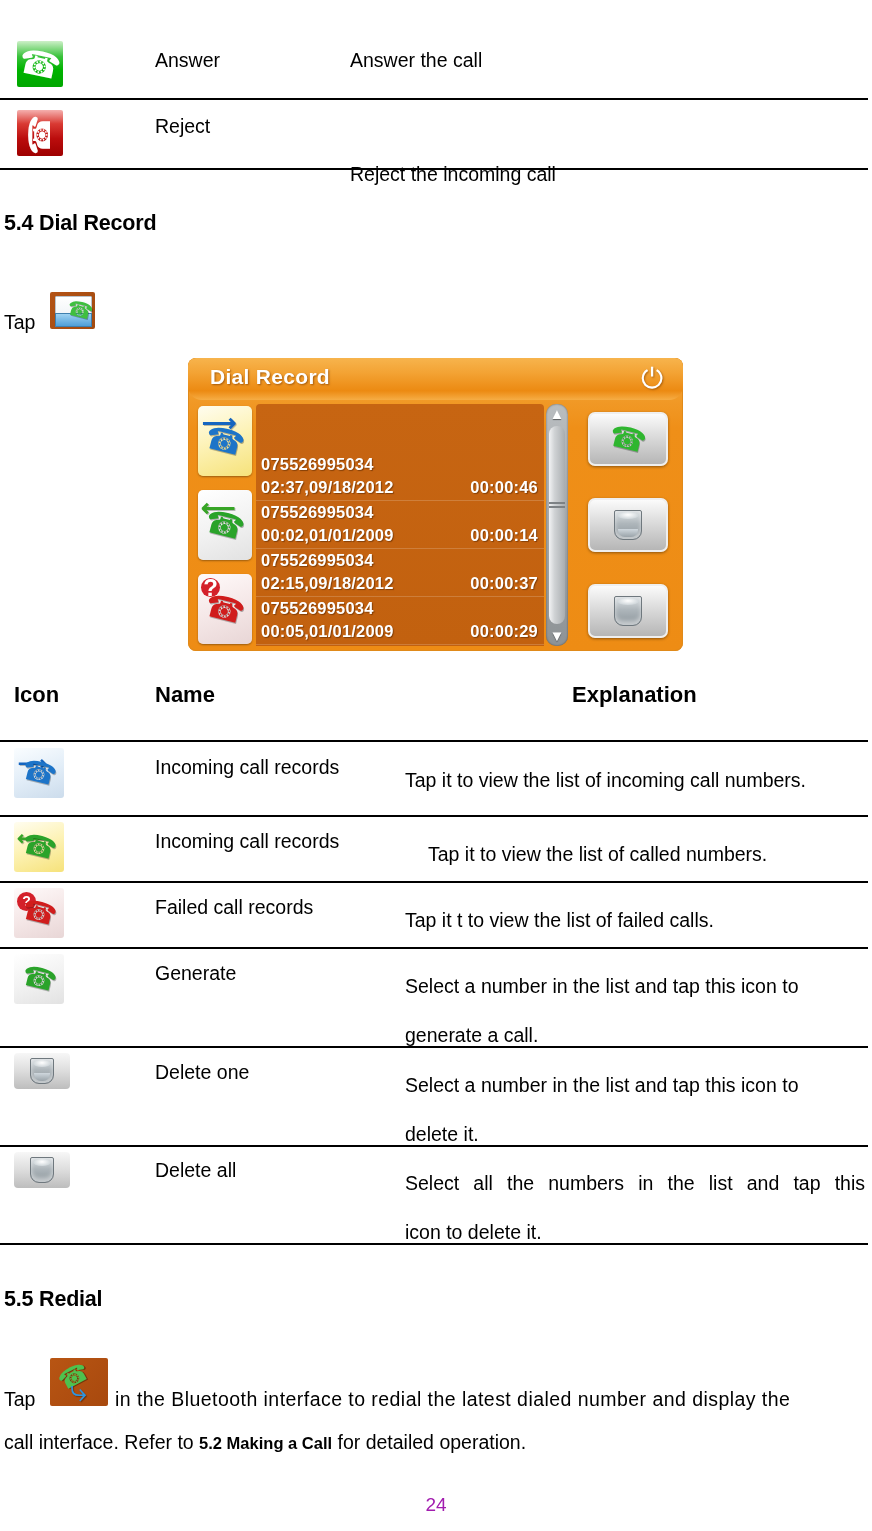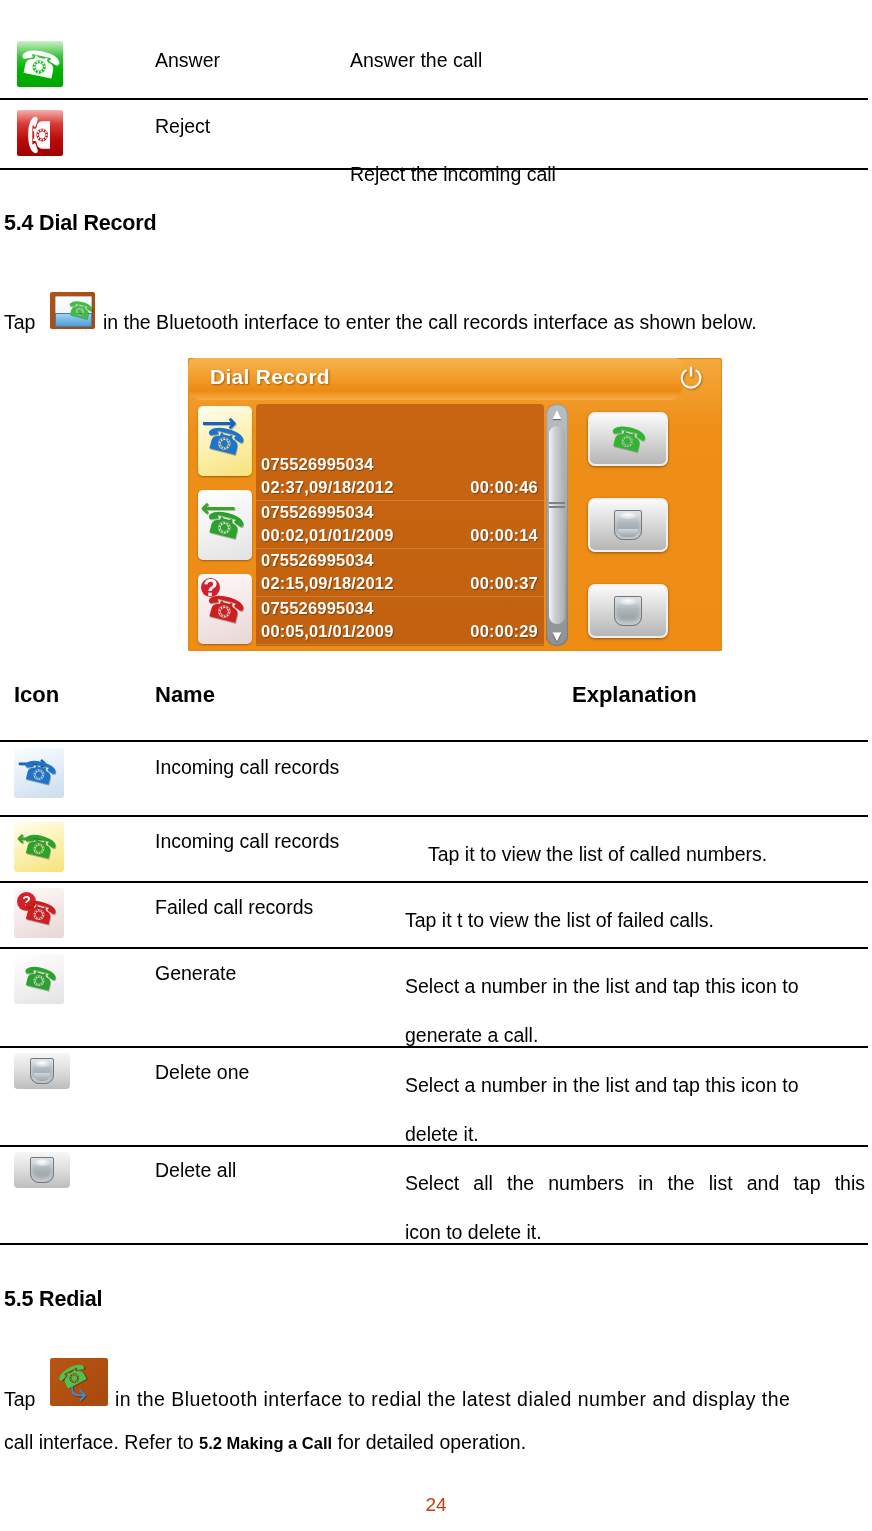--- a/index.html
+++ b/index.html
@@ -65,21 +65,21 @@
     font-size: 22px;
     font-weight: bold;
     color: #000;
     white-space: nowrap;
   }
   .pagenum {
     position: absolute;
     left: 0; width: 872px;
     text-align: center;
     font-size: 19px;
-    color: #c2410c;
+    color: #a21caf;
   }
 
   
   .icon-box {
     position: absolute;
     overflow: hidden;
   }
   .ic-answer {
     width: 46px; height: 46px;
     background: linear-gradient(180deg,#cdf0c8 0%,#38c23a 34%,#00b400 62%,#00a600 100%);
@@ -170,23 +170,23 @@
     content:"";
     position:absolute; left:3px; bottom:2px; right:3px; height:8px;
     background: linear-gradient(180deg,#cfd7dd,#9aa3a9);
     border-radius: 0 0 7px 7px;
   }
 
   
   .device {
     position: absolute;
     left: 188px; top: 358px;
-    width: 534px; height: 293px;
+    width: 495px; height: 293px;
     background: linear-gradient(180deg,#f4a93c 0%,#ef8f18 24%,#ee8c14 100%);
-    border-radius: 2px;
+    border-radius: 8px;
     overflow: hidden;
     box-shadow: 0 0 0 1px #e08a1a inset;
   }
   .dev-header {
     position: absolute;
     left: 0; top: 0; width: 495px; height: 42px;
     background: linear-gradient(180deg,#f7b44d 0%,#f3a334 35%,#ec8a12 78%,#f6ad45 100%);
     border-radius: 8px 8px 14px 14px;
   }
   .dev-title {
@@ -353,21 +353,20 @@
     <div style="position:absolute; left:5px; top:4px; width:35px; height:22px;
          background:linear-gradient(180deg,#ffffff 0%,#eef2f6 100%);
          border:1px solid #b9c3cc; border-radius:1px;"></div>
     <div style="position:absolute; left:5px; top:21px; width:35px; height:12px;
          background:linear-gradient(180deg,#9fd2f2 0%,#4f9fd8 100%);
          border:1px solid #3f7fae;"></div>
     <div style="position:absolute; left:17px; top:6px; font-size:21px; color:#3fbf3f;
          transform:rotate(14deg); text-shadow:1px 1px 0 rgba(0,0,0,.3);">☎</div>
   </div>
 
-  <div class="para" style="left:103px; top:301px;">in the Bluetooth interface to enter the call records interface as shown below.</div>
 
   <div class="device">
 
     <div class="dev-header"></div>
     <div class="dev-title">Dial Record</div>
     <div class="dev-power">⏻</div>
 
     <div class="dev-sidebar">
       <div class="side-btn tile-yellow" style="top:0;">
         <span class="arrow-badge ab-in">⟶</span>
@@ -430,20 +429,21 @@
   <div class="col-head" style="left:155px; top:682px;">Name</div>
   <div class="col-head" style="left:572px; top:682px;">Explanation</div>
 
   <div class="hr" style="top:740px;"></div>
 
   <div class="tile tile-blue" style="left:14px; top:748px;">
     <span class="arrow-badge ab-in">⟶</span>
     <span class="glyph-phone g-blue">☎</span>
   </div>
   <div class="cell-name" style="left:155px; top:756px;">Incoming call records</div>
+  <div class="cell-expl" style="left:405px; top:756px; width:460px;">Tap it to view the list of incoming call numbers.</div>
 
   <div class="hr" style="top:815px;"></div>
 
   <div class="tile tile-yellow" style="left:14px; top:822px;">
     <span class="arrow-badge ab-out">⟵</span>
     <span class="glyph-phone g-green">☎</span>
   </div>
   <div class="cell-name" style="left:155px; top:830px;">Incoming call records</div>
   <div class="cell-expl" style="left:405px; top:830px; width:460px;margin-left:23px;">Tap it to view the list of called numbers.</div>
 

